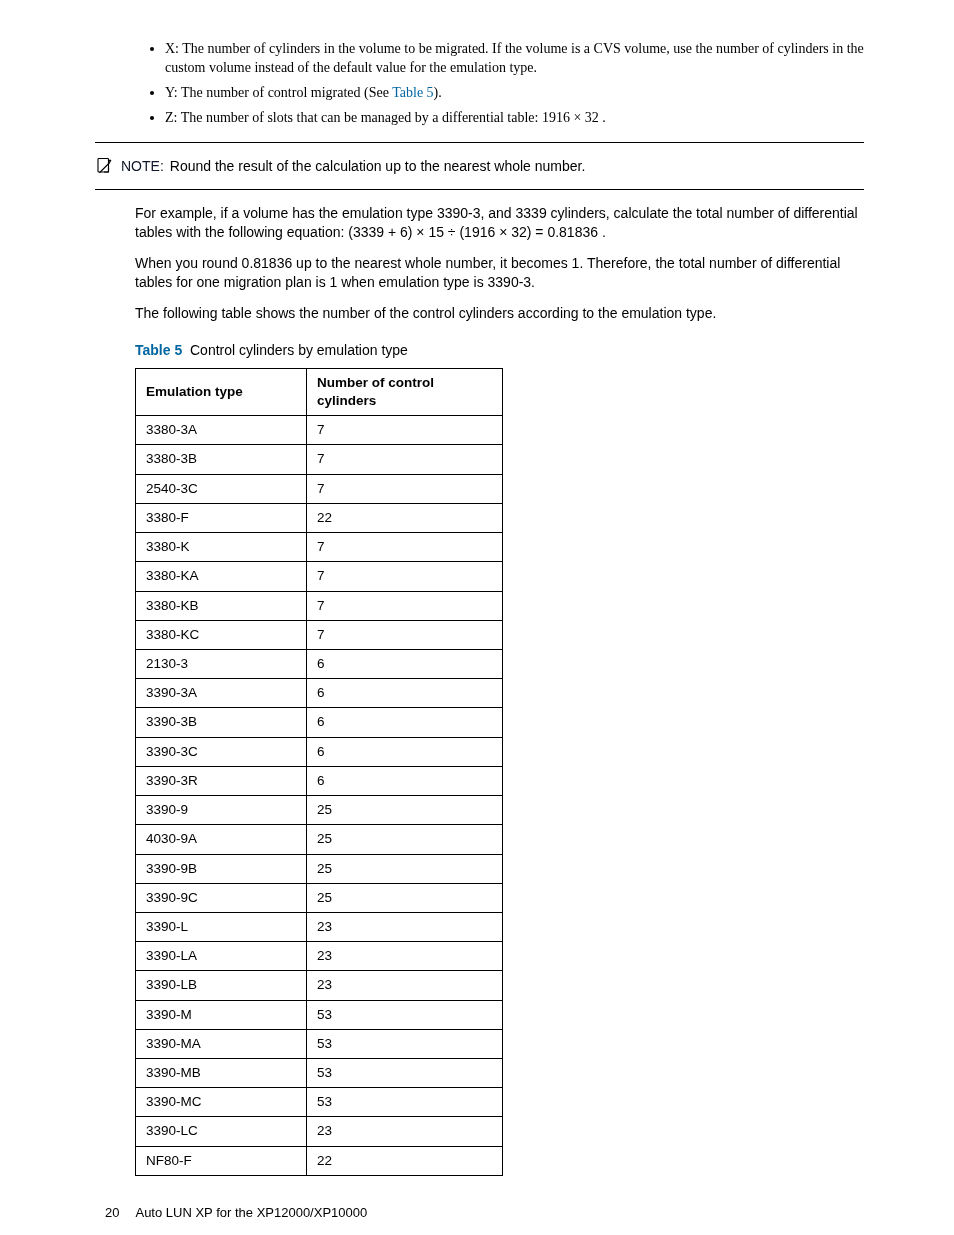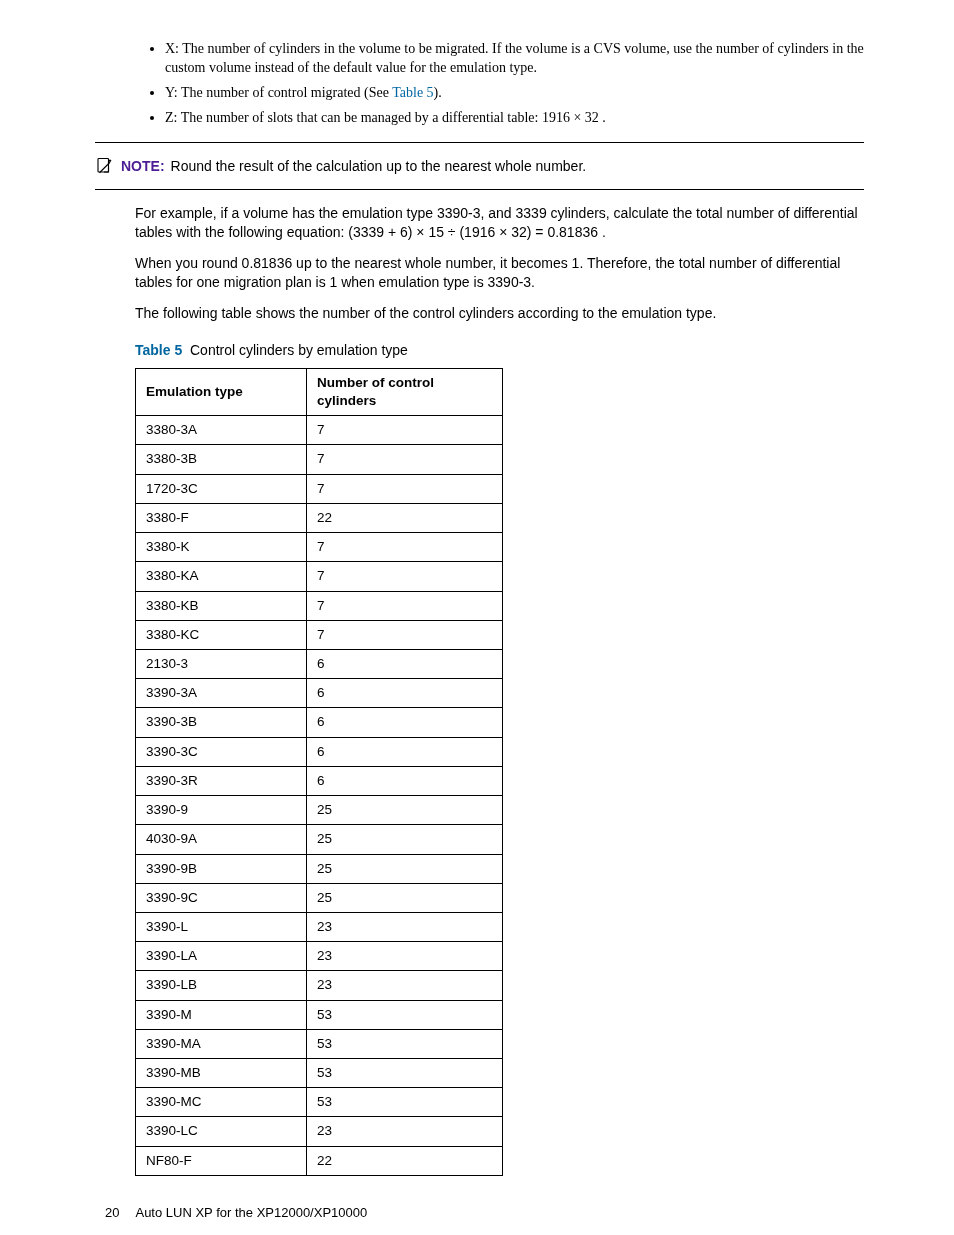--- a/index.html
+++ b/index.html
@@ -37,22 +37,22 @@
     align-items: flex-start;
     gap: 8px;
     margin-left: -40px;
   }
   .note-icon {
     width: 18px;
     height: 18px;
     flex-shrink: 0;
   }
   .note-label {
-    color: #4c1d95;
-    font-weight: bold;
+    color: #0f172a;
+    font-weight: normal;
     margin-right: 6px;
   }
   .para {
     margin: 12px 0;
   }
   .table-caption {
     margin: 18px 0 8px 0;
   }
   .table-caption .tlabel {
     color: #0066a1;
@@ -129,21 +129,21 @@
     <tbody id="tbody">
         <tr>
           <td class="col1">3380-3A</td>
           <td class="col2">7</td>
         </tr>
         <tr>
           <td class="col1">3380-3B</td>
           <td class="col2">7</td>
         </tr>
         <tr>
-          <td class="col1">1720-3C</td>
+          <td class="col1">2540-3C</td>
           <td class="col2">7</td>
         </tr>
         <tr>
           <td class="col1">3380-F</td>
           <td class="col2">22</td>
         </tr>
         <tr>
           <td class="col1">3380-K</td>
           <td class="col2">7</td>
         </tr>

